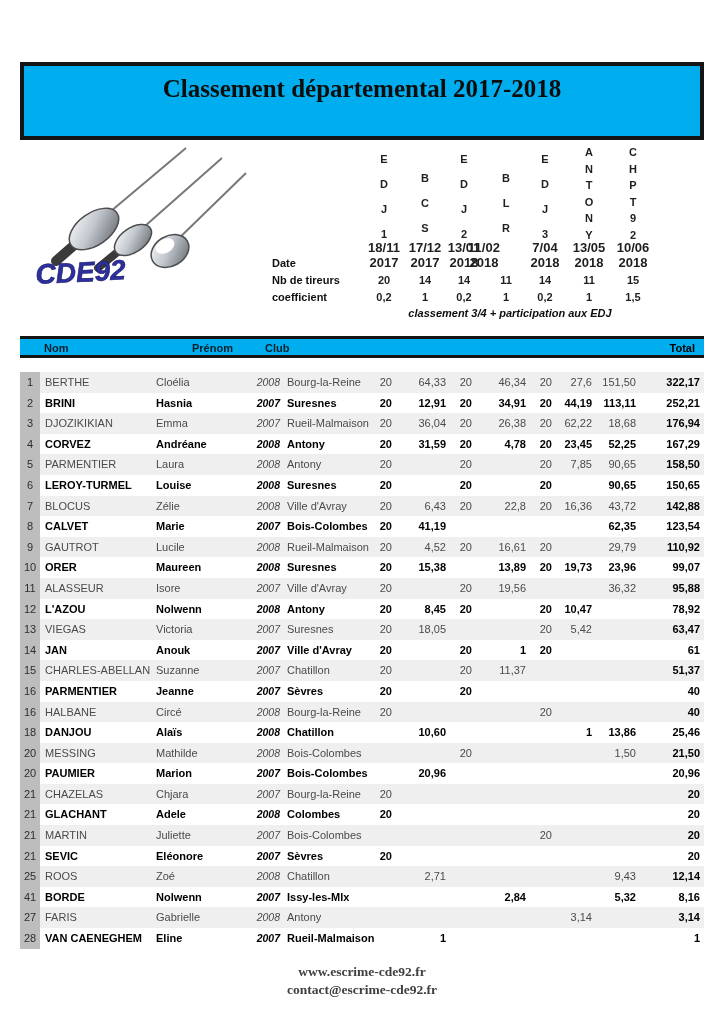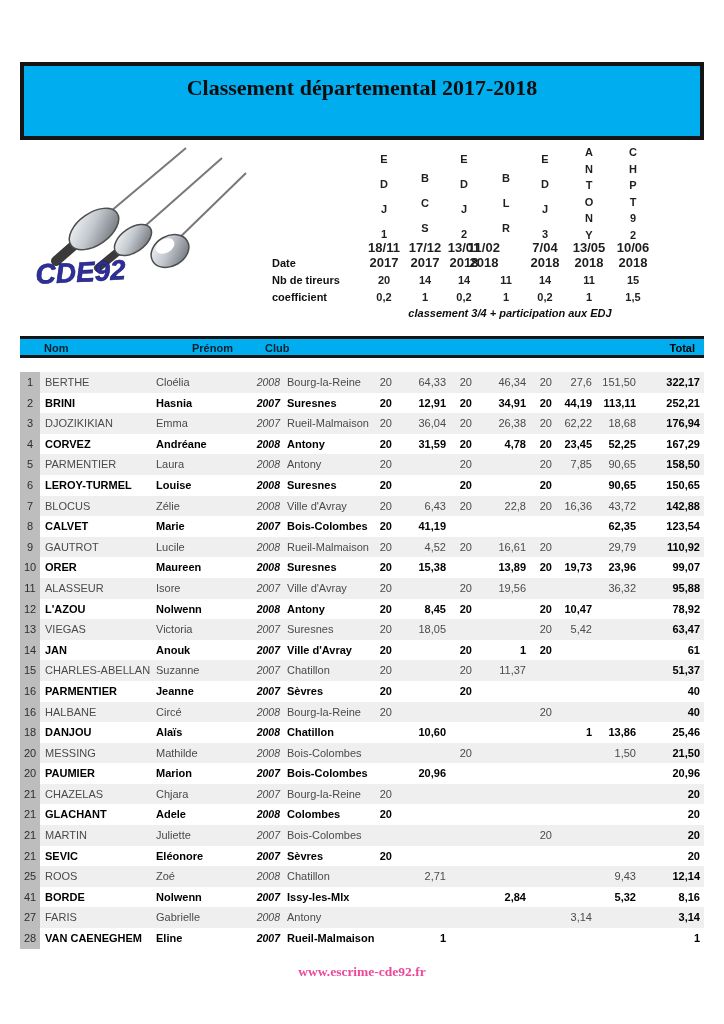--- a/index.html
+++ b/index.html
@@ -7,21 +7,21 @@
     width:724px;height:1024px;position:relative;background:#ffffff;
     font-family:"Liberation Sans",sans-serif;color:#111;overflow:hidden;
   }
   
   .title-box{
     position:absolute;left:20px;top:62px;width:684px;height:78px;
     box-sizing:border-box;background:var(--accent,#00AEEF);
     border:4px solid #141414;text-align:center;
     font-family:"Liberation Serif",serif;font-weight:bold;color:#0d0d0d;
   }
-  .title-box .l1{margin-top:9px;font-size:22px;}
+  .title-box .l1{margin-top:9px;font-size:25px;}
   .title-box .l2{margin-top:12px;font-size:19px;}
   
   .logo{position:absolute;left:30px;top:146px;width:220px;height:148px;}
   
   .evcol{position:absolute;width:44px;text-align:center;font-weight:bold;
          font-size:11px;color:#1f1f1f;}
   .evcol .vl{display:block;}
   .evcol.edj{top:147px;} .evcol.edj .vl{line-height:25px;}
   .evcol.edj .vnum{display:block;margin-top:6px;line-height:13px;}
   .evcol.mid{top:166px;} .evcol.mid .vl{line-height:25px;}
@@ -57,21 +57,21 @@
   .an{width:32px;text-align:right;font-style:italic;font-size:10.5px;}
   .cl{width:72px;padding-left:7px;overflow:visible;}
   .s{text-align:right;padding-right:2px;}
   .s1{width:42px;}.s2{width:54px;}.s3{width:26px;}.s4{width:54px;}
   .s5{width:26px;}.s6{width:40px;}.s7{width:44px;}
   .tt{width:66px;text-align:right;padding-right:4px;font-weight:bold;color:#000;}
   
   .footer{position:absolute;left:0;top:963px;width:724px;text-align:center;
           font-family:"Liberation Serif",serif;font-weight:bold;
           font-size:13.5px;line-height:18px;color:#2B2E8C;}
-  .footer a{color:#ec4899;text-decoration:none;display:block;}
+  .footer a{color:#404040;text-decoration:none;display:block;}
 </style>
 </head>
 <body>
 
 <div class="title-box">
   <div class="l1">Classement départemental 2017-2018</div>
 </div>
 
 <div class="logo">
   <svg width="220" height="148" viewBox="0 0 220 148">
@@ -644,13 +644,14 @@
     <div class="cell s s4"></div>
     <div class="cell s s5"></div>
     <div class="cell s s6"></div>
     <div class="cell s s7"></div>
     <div class="cell tt">1</div>
   </div>
 </div>
 
 <div class="footer">
   <a href="#">www.escrime-cde92.fr</a>
+  <a href="#">contact@escrime-cde92.fr</a>
 </div>
 
 </body></html>

